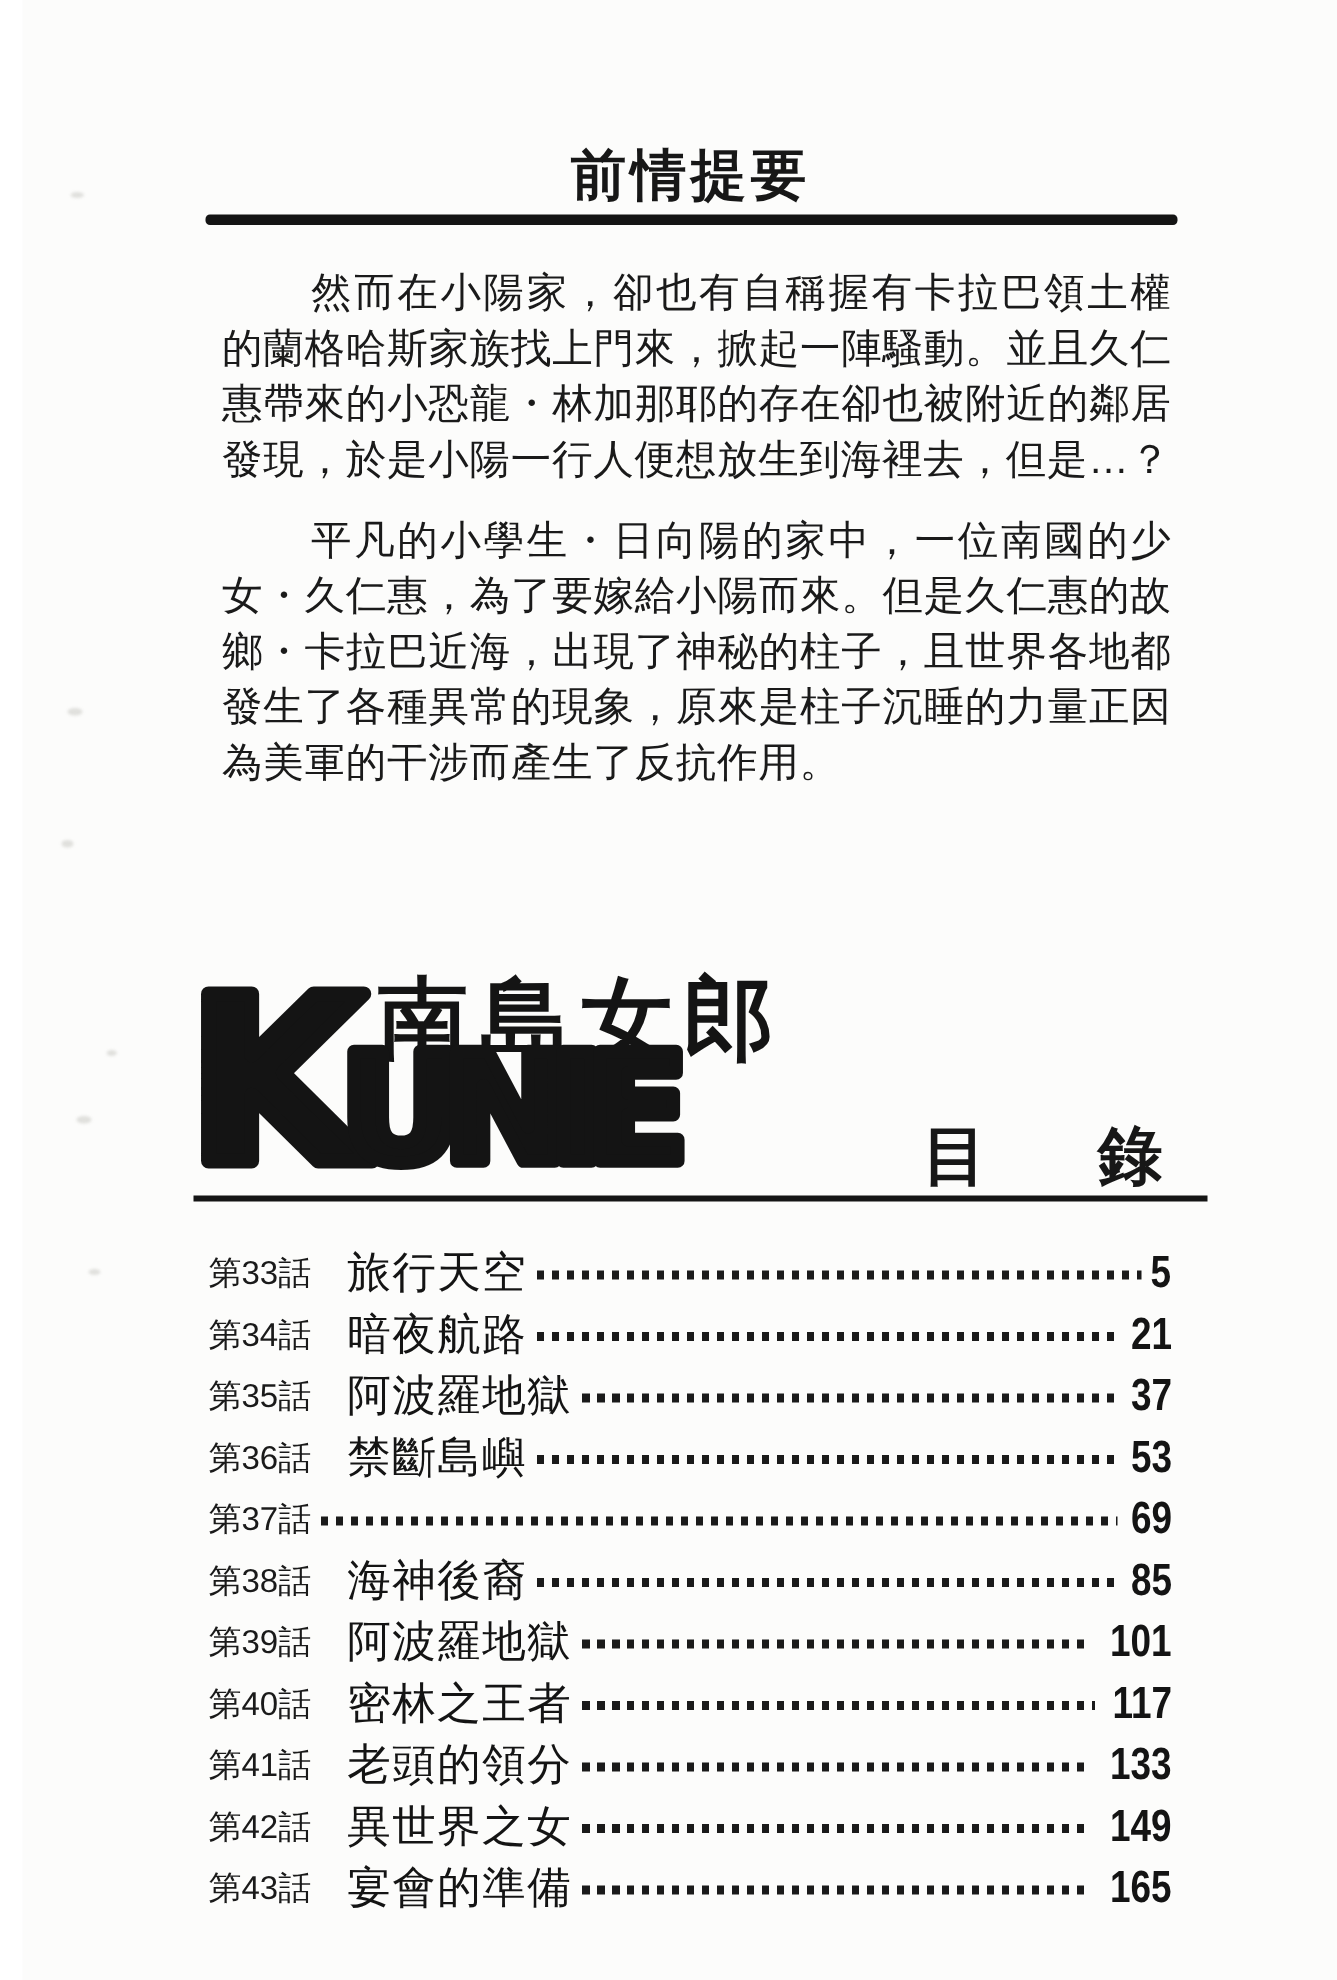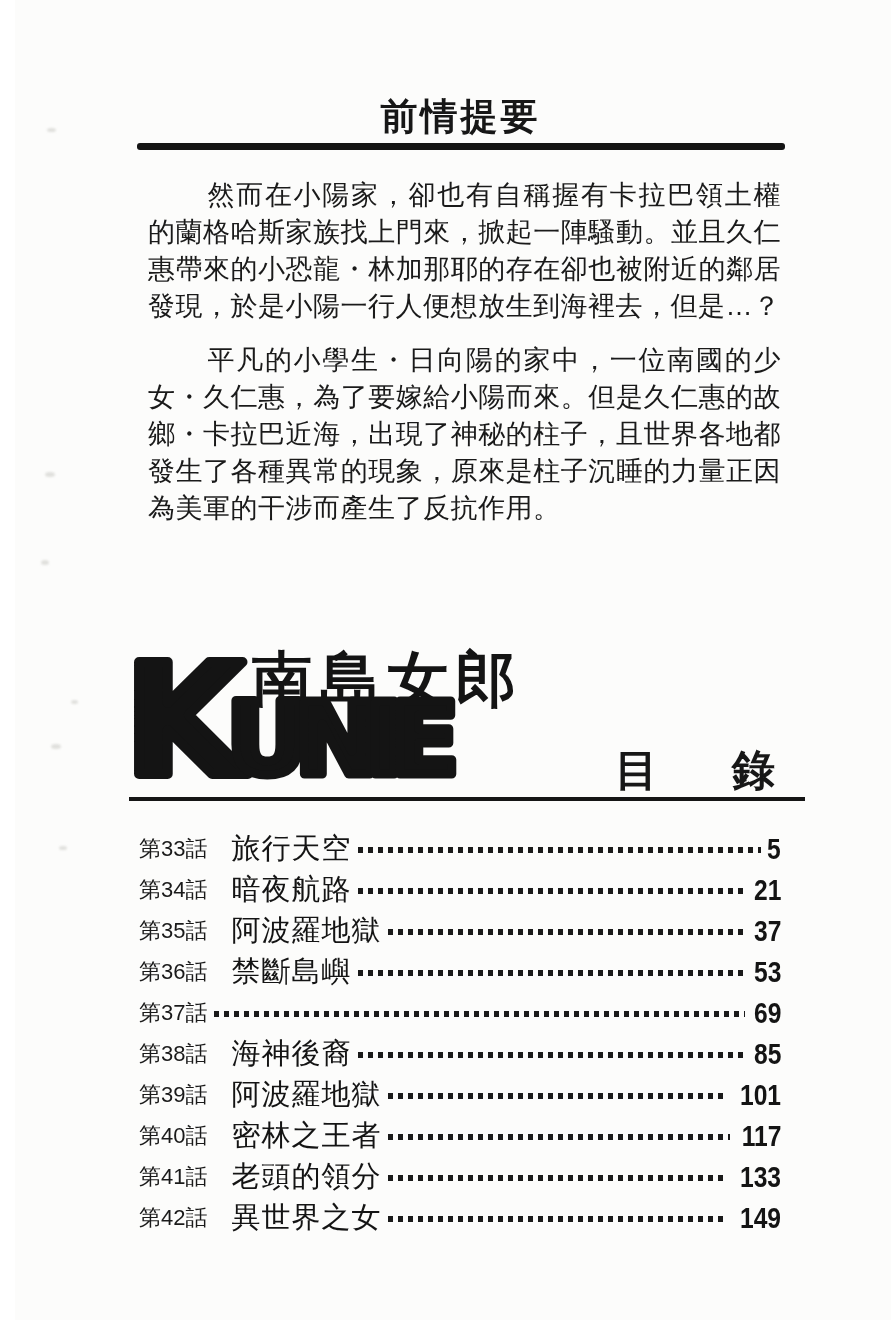--- a/index.html
+++ b/index.html
@@ -239,20 +239,26 @@
       <span class="toc-page">133</span>
     </div>
 
     <div class="toc-row">
       <span class="toc-chapter">第42話</span>
       <span class="toc-title">異世界之女</span>
       <span class="toc-leader"></span>
       <span class="toc-page">149</span>
     </div>
 
+    <div class="toc-row">
+      <span class="toc-chapter">第43話</span>
+      <span class="toc-title">宴會的準備</span>
+      <span class="toc-leader"></span>
+      <span class="toc-page">165</span>
+    </div>
 
   </div>
 
   <div class="speck" style="left:32px; top:128px; width:9px; height:4px;"></div>
   <div class="speck" style="left:30px; top:472px; width:10px; height:5px;"></div>
   <div class="speck" style="left:26px; top:560px; width:8px; height:5px;"></div>
   <div class="speck" style="left:56px; top:700px; width:7px; height:4px;"></div>
   <div class="speck" style="left:36px; top:744px; width:10px; height:5px;"></div>
   <div class="speck" style="left:44px; top:846px; width:8px; height:4px;"></div>
 

